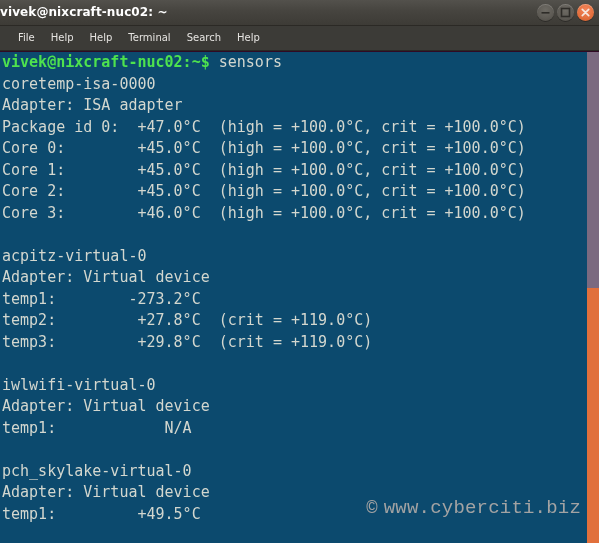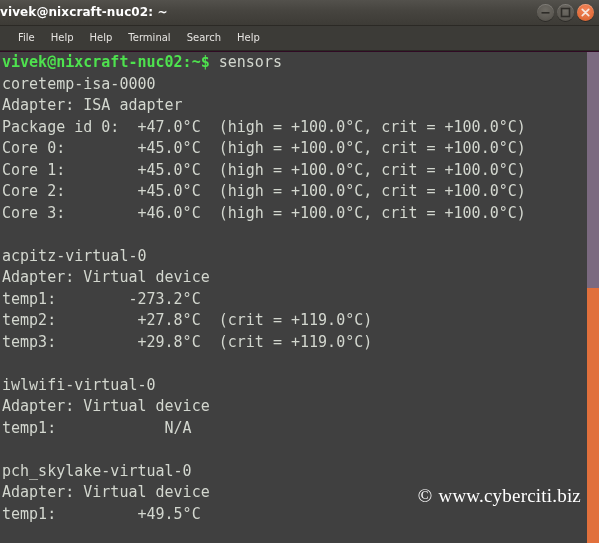--- a/index.html
+++ b/index.html
@@ -81,21 +81,21 @@
     cursor: default;
   }
 
   
   #terminal {
     position: absolute;
     left: 0;
     top: 52px;
     width: 599px;
     height: 491px;
-    background: #404040;
+    background: #0c4a6e;
     overflow: hidden;
   }
   #term-text {
     position: absolute;
     left: 2px;
     top: 0px;
     margin: 0;
     font-family: "DejaVu Sans Mono", monospace;
     font-size: 15px;
     line-height: 21.5px;
@@ -130,24 +130,24 @@
     top: 236px;
     width: 12px;
     bottom: 0;
     background: #e1703c;
   }
 
   
   #watermark {
     position: absolute;
     right: 18px;
-    bottom: 36px;
-    font-family: Liberation Serif, serif;
+    bottom: 24px;
+    font-family: Liberation Mono, monospace;
     font-size: 19px;
-    color: #ffffff;
+    color: #a3a3a3;
     white-space: nowrap;
     letter-spacing: 0.2px;
   }
   #watermark .copy { margin-right: 6px; }
 </style>
 </head>
 <body>
 
 <div id="window">
 

